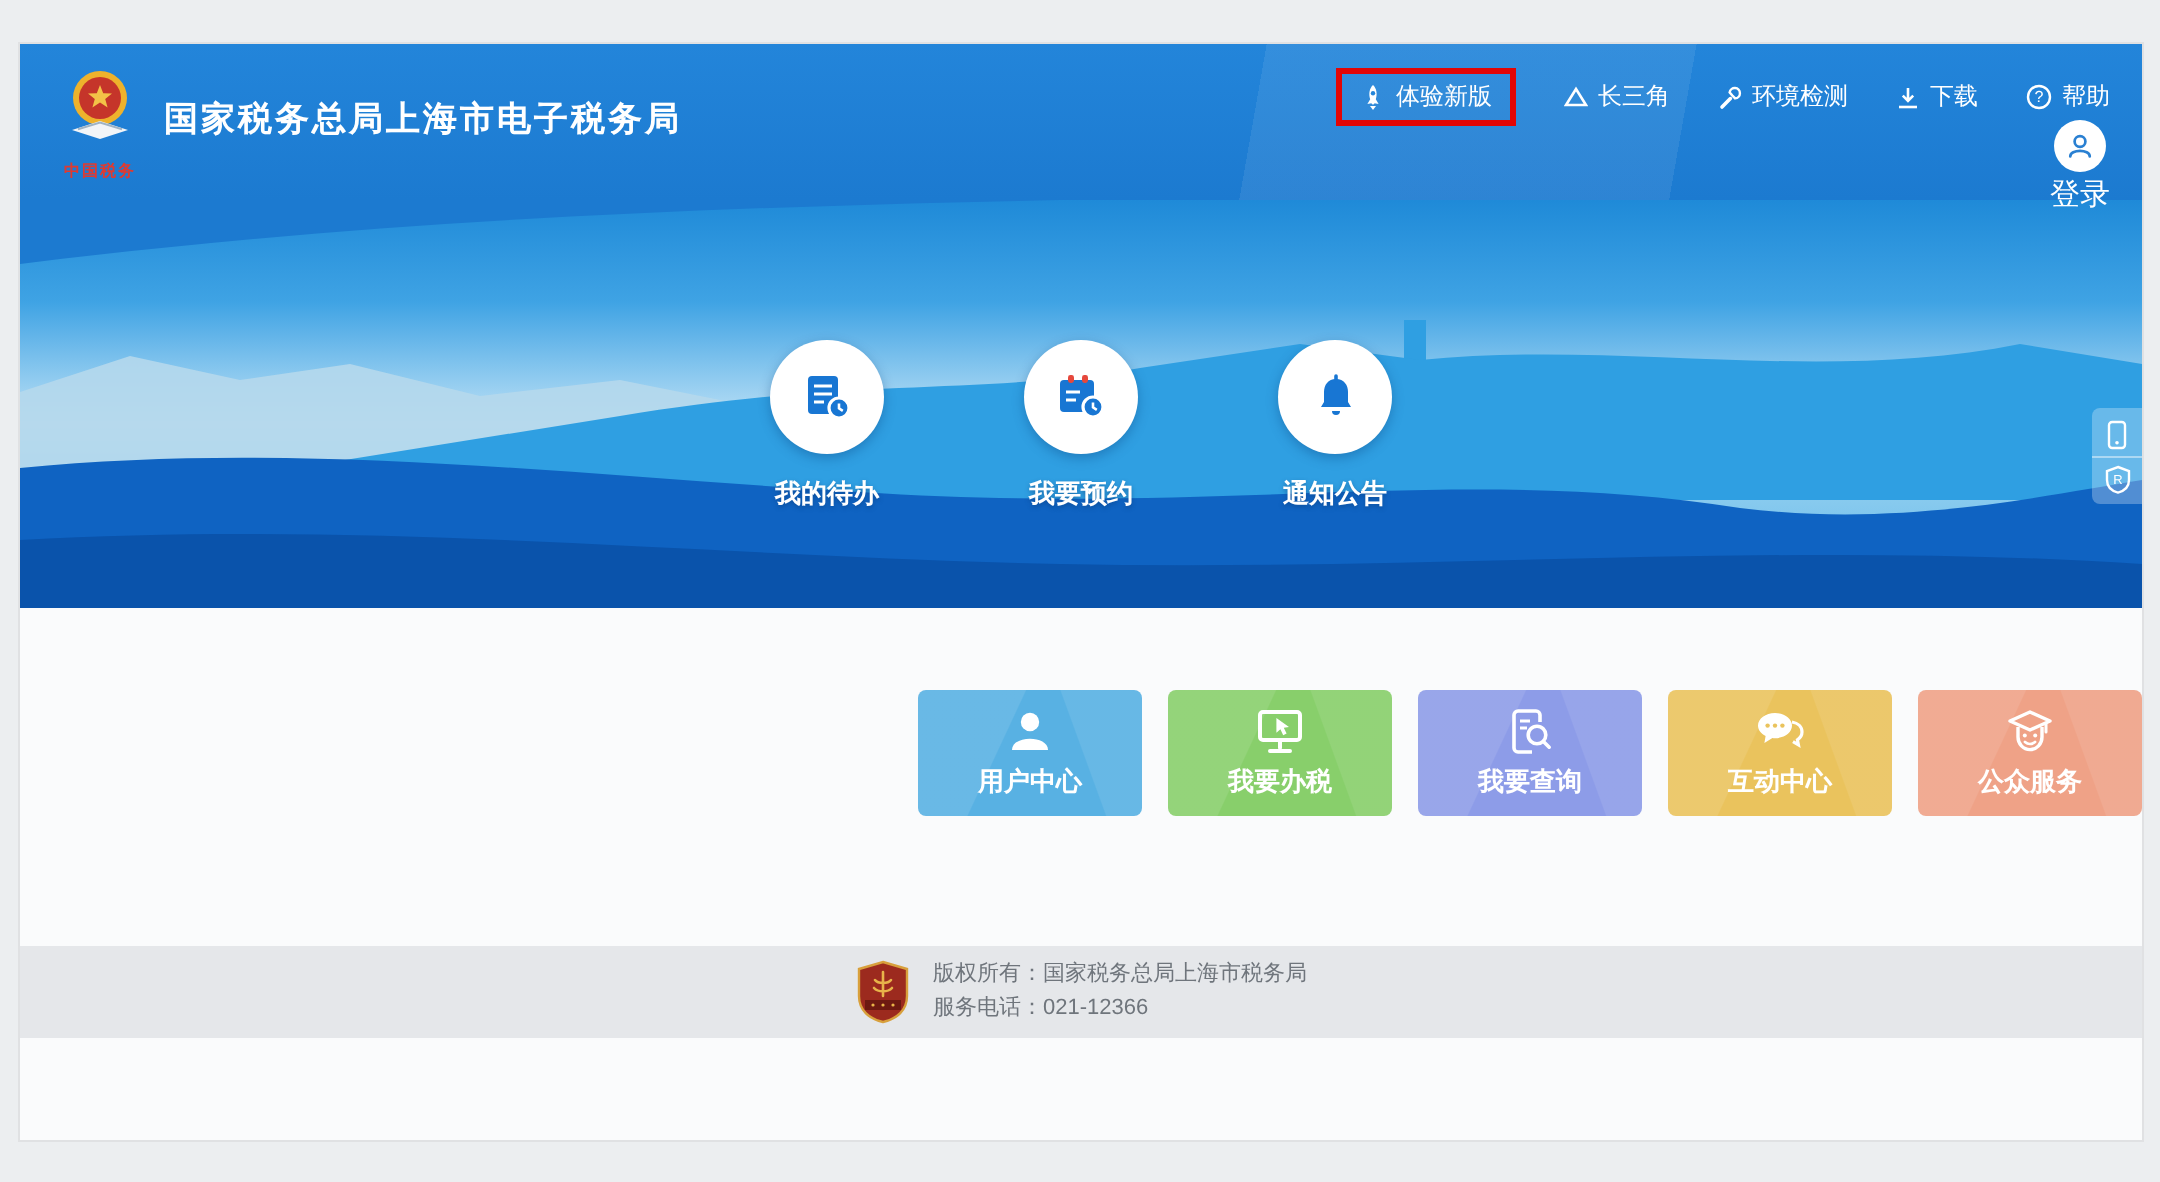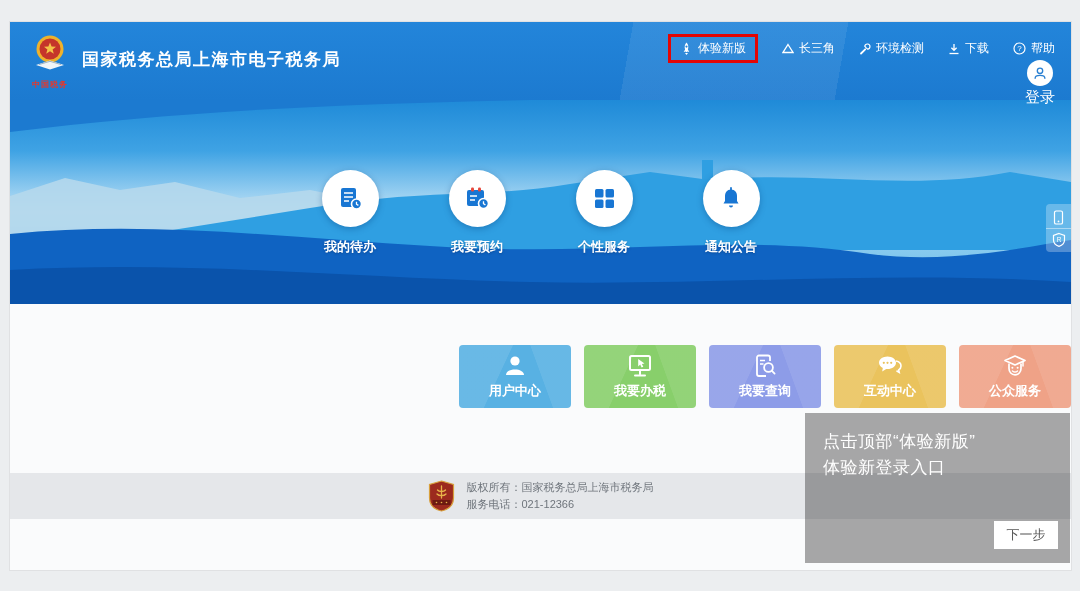--- a/index.html
+++ b/index.html
@@ -175,31 +175,20 @@
               <rect x="14" y="2.5" width="3" height="4" rx="1.2" fill="#e6483c"></rect>
               <path d="M6,11 L13,11 M6,15 L11,15" stroke="#fff" stroke-width="1.6"></path>
               <circle cx="19.5" cy="18.5" r="5" fill="#1876d3" stroke="#fff" stroke-width="1.6"></circle>
               <path d="M19.5,16.3 L19.5,18.7 L21.4,19.9" fill="none" stroke="#fff" stroke-width="1.3"></path>
             </svg>
           </div>
           <div class="ql-label">我要预约</div>
         </div>
         <div class="quick-link">
           <div class="ql-circle">
-            <svg width="25" height="25" viewBox="0 0 25 25">
-              <rect x="3" y="3" width="8.5" height="8.5" rx="1.5" fill="#1876d3"></rect>
-              <rect x="13.5" y="3" width="8.5" height="8.5" rx="1.5" fill="#1876d3"></rect>
-              <rect x="3" y="13.5" width="8.5" height="8.5" rx="1.5" fill="#1876d3"></rect>
-              <rect x="13.5" y="13.5" width="8.5" height="8.5" rx="1.5" fill="#1876d3"></rect>
-            </svg>
-          </div>
-          <div class="ql-label">个性服务</div>
-        </div>
-        <div class="quick-link">
-          <div class="ql-circle">
             <svg width="26" height="26" viewBox="0 0 26 26">
               <path d="M13,3.5 C9,3.5 7,6.5 7,10 L7,15 L5.5,17.5 L20.5,17.5 L19,15 L19,10 C19,6.5 17,3.5 13,3.5 Z" fill="#1876d3"></path>
               <path d="M11,19.5 a2,2 0 0 0 4,0" fill="#1876d3"></path>
               <path d="M13,2 L13,4" stroke="#1876d3" stroke-width="1.8" stroke-linecap="round"></path>
             </svg>
           </div>
           <div class="ql-label">通知公告</div>
         </div>
       </div>
 
@@ -277,18 +266,13 @@
         <circle cx="13.5" cy="22.5" r="0.8" fill="#e8b44a"></circle>
         <circle cx="18.5" cy="22.5" r="0.8" fill="#e8b44a"></circle>
       </svg>
       <div>
         <div class="footer-text">版权所有：国家税务总局上海市税务局</div>
         <div class="footer-text">服务电话：021-12366</div>
       </div>
     </div>
   </div>
 
-  <div class="tour">
-    <div class="tour-line">点击顶部“体验新版”</div>
-    <div class="tour-line">体验新登录入口</div>
-    <button class="tour-next">下一步</button>
-  </div>
 </div>
 
 </body></html>

